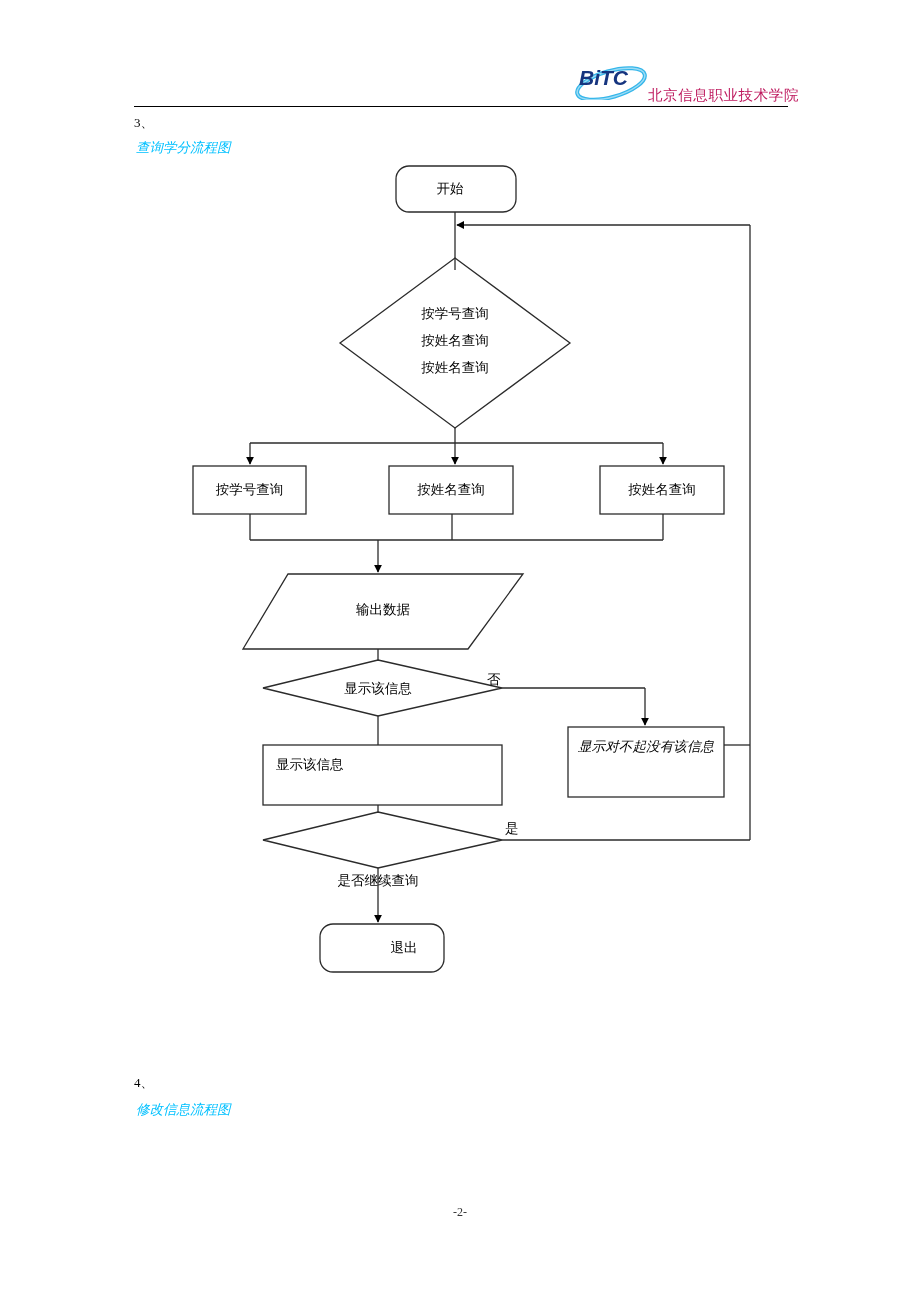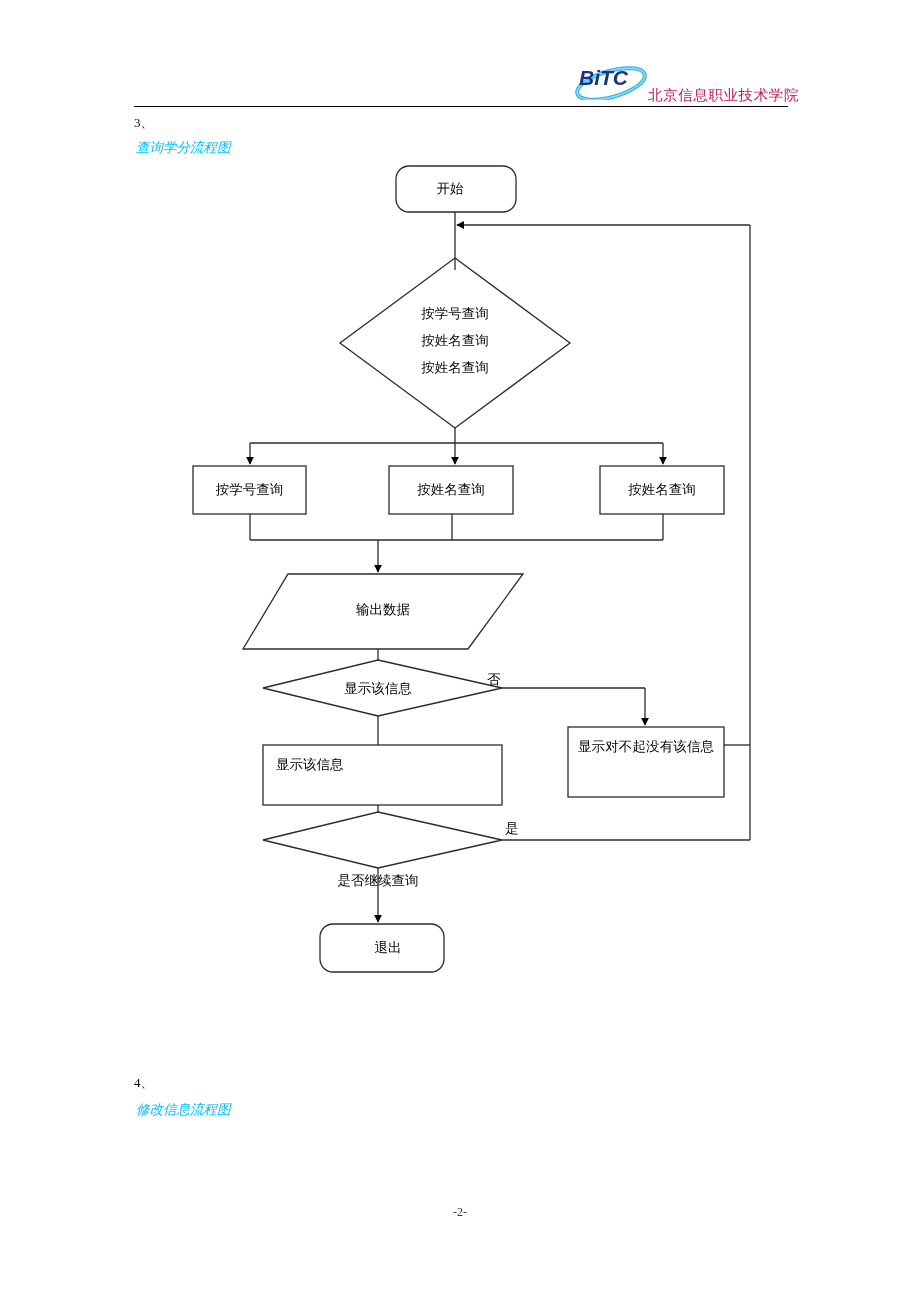--- a/index.html
+++ b/index.html
@@ -226,25 +226,25 @@
     <div class="node-label" style="left:389px; top:478px; width:124px;">按姓名查询</div>
 
     <div class="node-label" style="left:600px; top:478px; width:124px;">按姓名查询</div>
 
     <div class="node-label" style="left:288px; top:598px; width:190px;">输出数据</div>
 
     <div class="node-label" style="left:288px; top:677px; width:180px;">显示该信息</div>
 
     <div class="node-label label-left" style="left:276px; top:753px; width:215px;">显示该信息</div>
 
-    <div class="node-label label-justify" style="left:578px; top:734px; width:136px; line-height:25px;">显示对不起没有该信息</div>
+    <div class="node-label label-justify" style="left:578px; top:734px; width:136px; line-height:25px;font-style:italic;">显示对不起没有该信息</div>
 
     <div class="node-label" style="left:288px; top:829px; width:180px;margin-top:40px;">是否继续查询</div>
 
-    <div class="node-label" style="left:320px; top:936px; width:136px;">退出</div>
+    <div class="node-label" style="left:336px; top:936px; width:136px;">退出</div>
 
     <div class="branch-label" style="left:487px; top:671px;">否</div>
 
     <div class="branch-label" style="left:505px; top:820px;">是</div>
   </div>
 
   <div class="sec-num" id="sec4-num">4、</div>
   <div class="sec-title" id="sec4-name">修改信息流程图</div>
 
   <div class="footer-num">-2-</div>

